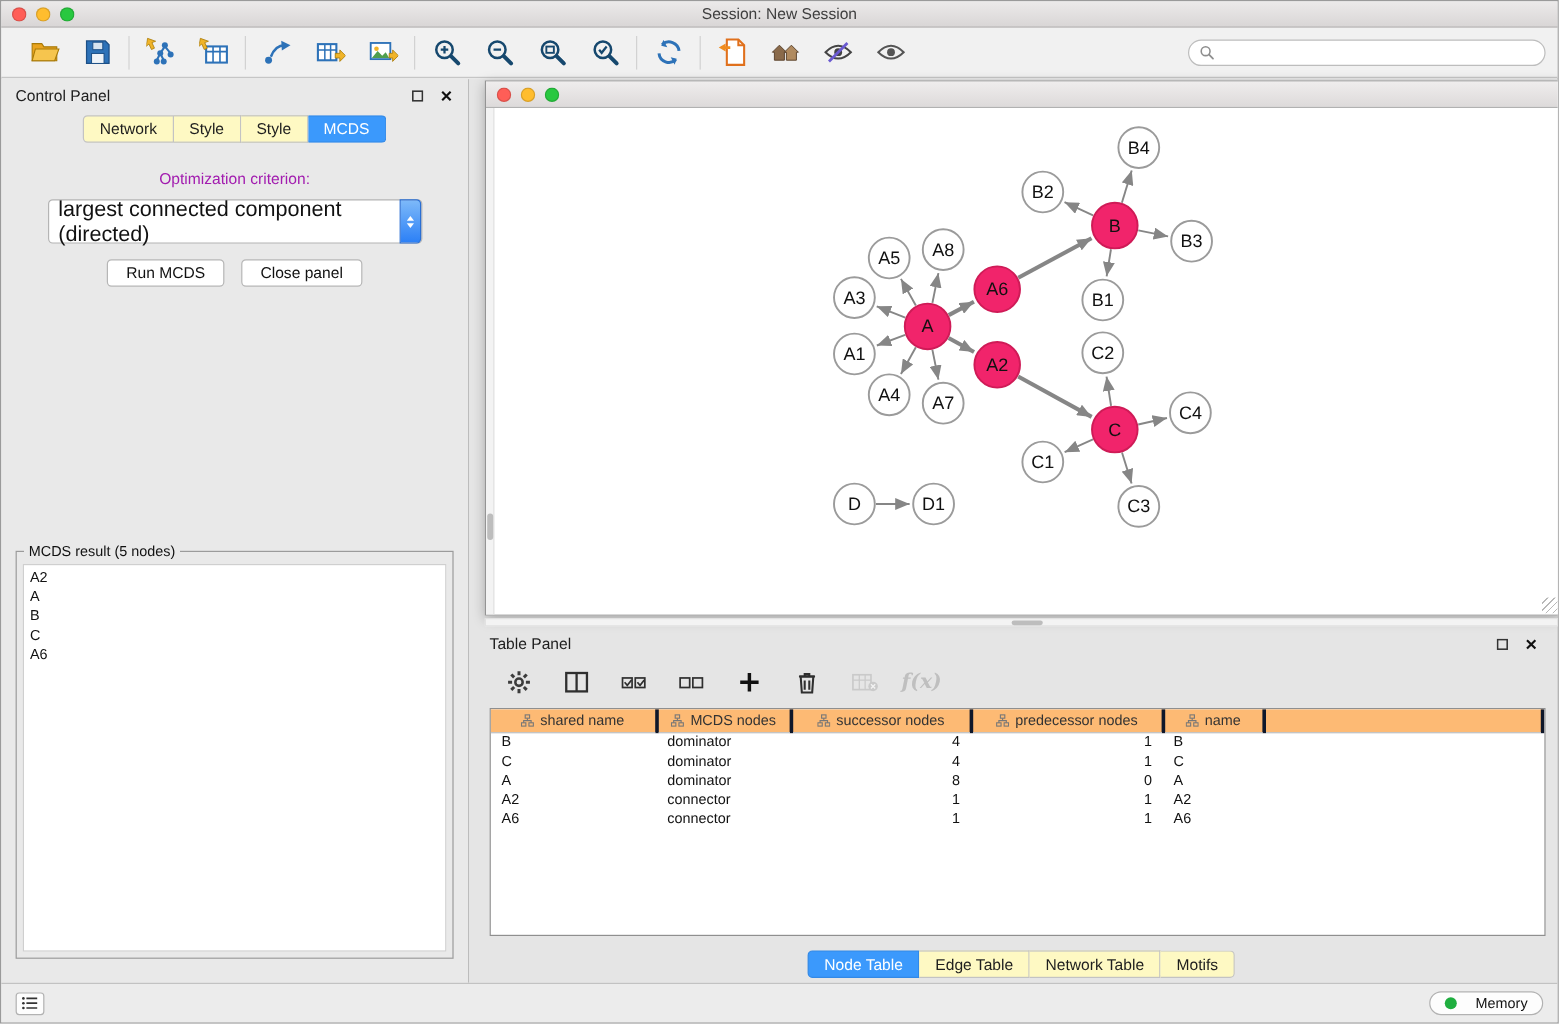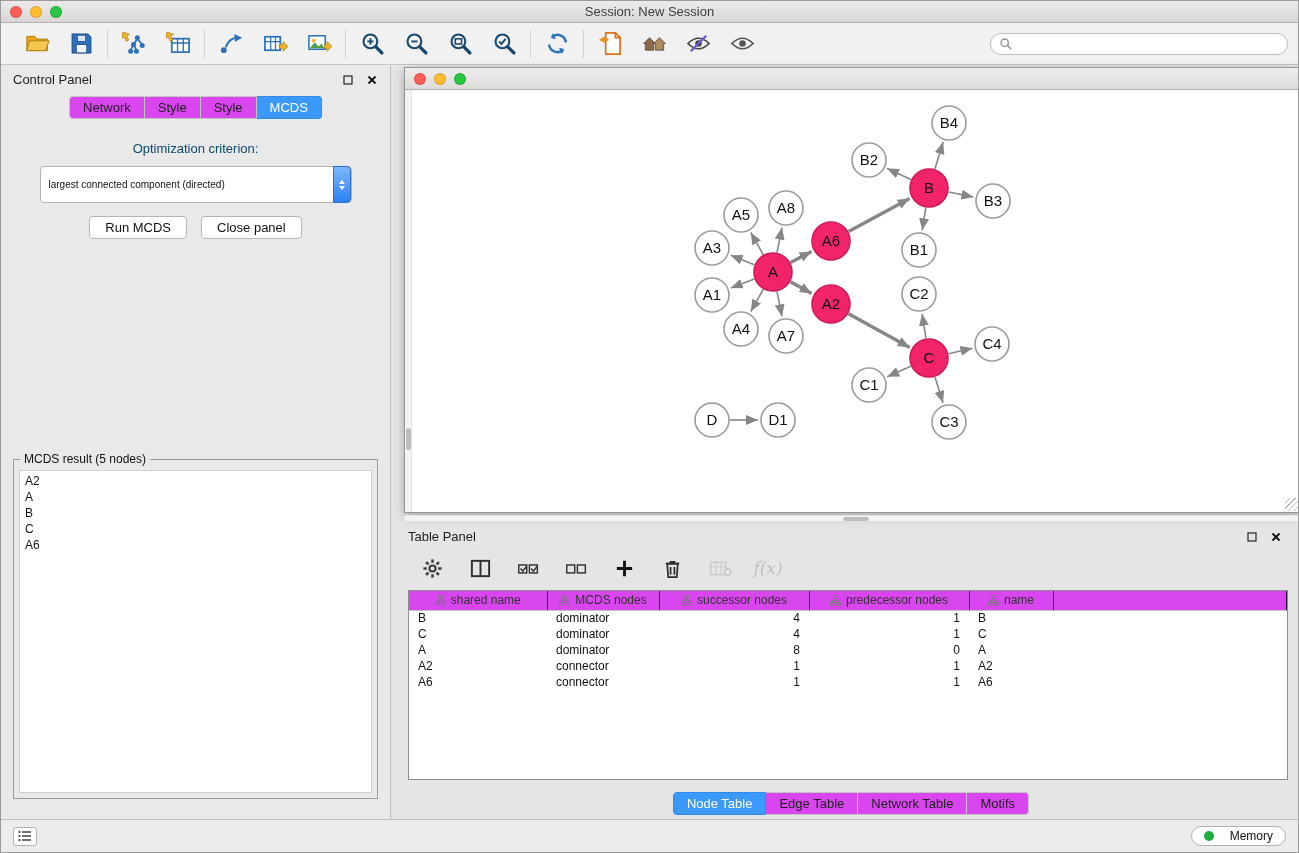--- a/index.html
+++ b/index.html
@@ -33,28 +33,28 @@
   .control-panel { position:absolute; left:0; top:0; bottom:0; width:390px; background:#e9e9e9;
                    border-right:1px solid #bcbcbc; display:flex; flex-direction:column; }
   .workspace { position:absolute; left:390px; top:0; right:0; bottom:0; background:#e5e5e5; }
 
   
   .panel-header { display:flex; align-items:center; padding:6px 12px 2px; font-size:13px; color:#1e1e1e; }
   .win-btns { margin-left:auto; display:flex; gap:12px; align-items:center; }
   .win-btn { width:12px; height:12px; display:flex; align-items:center; justify-content:center; cursor:pointer; }
   .cp-tabs, .tp-tabs { display:flex; justify-content:center; }
   .cp-tabs { margin:7px 0 2px; }
-  .cp-tab, .tp-tab { font-size:13px; padding:3px 13px; background:#d946ef; border:1px solid #c3c3c3;
+  .cp-tab, .tp-tab { font-size:13px; padding:3px 13px; background:#fef9c3; border:1px solid #c3c3c3;
                      border-left:none; color:#1e1e1e; cursor:pointer; white-space:nowrap; }
   .cp-tab:first-child, .tp-tab:first-child { border-left:1px solid #c3c3c3; border-radius:4px 0 0 4px; }
   .cp-tab:last-child, .tp-tab:last-child { border-radius:0 4px 4px 0; }
   .cp-tab.active, .tp-tab.active { background:#3b99fc; border-color:#3389e6; color:#fff; }
-  .opt-label { text-align:center; font-size:13px; color:#0c4a6e; margin-top:20px; }
+  .opt-label { text-align:center; font-size:13px; color:#a21caf; margin-top:20px; }
   .dropdown { margin:10px auto 0; width:312px; height:37px; background:#fff; border:1px solid #b4b4b4;
-              border-radius:4px; display:flex; align-items:center; font-size:10px; color:#111;
+              border-radius:4px; display:flex; align-items:center; font-size:18px; color:#111;
               padding-left:8px; position:relative; cursor:pointer; }
   .dd-stepper { position:absolute; right:0; top:-1px; bottom:-1px; width:18px;
                 background:linear-gradient(#7db9f9,#2c80f6); border:1px solid #2a6fd4;
                 border-radius:0 4px 4px 0; display:flex; flex-direction:column;
                 align-items:center; justify-content:center; gap:2px; }
   .tri-up { width:0; height:0; border-left:3.5px solid transparent; border-right:3.5px solid transparent;
             border-bottom:4.5px solid #fff; }
   .tri-down { width:0; height:0; border-left:3.5px solid transparent; border-right:3.5px solid transparent;
               border-top:4.5px solid #fff; }
   .cp-buttons { display:flex; justify-content:center; gap:14px; margin-top:13px; }
@@ -80,25 +80,25 @@
   .v-thumb { position:absolute; left:1px; width:5px; height:22px; top:80%; background:#bdbdbd; border-radius:3px; }
   .h-scroll { position:absolute; left:13px; top:449px; width:896px; height:7px; background:#f3f3f3;
               border:1px solid #e2e2e2; }
   .h-thumb { position:absolute; top:1px; height:4px; left:49%; width:26px; background:#bdbdbd; border-radius:3px; }
   .grip { position:absolute; right:1px; bottom:1px; width:13px; height:13px;
           background:repeating-linear-gradient(135deg, transparent 0 3px, #b8b8b8 3px 4px); }
 
   
   .table-panel { position:absolute; left:13px; top:458px; right:0; bottom:0; }
   .tp-header { display:flex; align-items:center; padding:5px 16px 3px 4px; font-size:13px; color:#1e1e1e; }
-  .tp-toolbar { display:flex; align-items:flex-end; gap:20px; padding:7px 4px 6px 14px; }
+  .tp-toolbar { display:flex; align-items:flex-end; gap:20px; padding:7px 4px 6px 14px;font-weight:bold; }
   .tp-toolbar .tb-icon svg { width:23px; height:23px; }
   .data-table { margin:2px 10px 0 4px; background:#fff; border:1px solid #8f8f8f; height:190px; overflow:hidden; }
   table { border-collapse:collapse; width:100%; font-size:12px; table-layout:fixed; }
-  th { background:#d946ef; border-right:1px solid #0f172a; border-bottom:1px solid #c4c4c4;
+  th { background:#fdba74; border-right:3px solid #0f172a; border-bottom:1px solid #c4c4c4;
        font-weight:normal; color:#333; height:19px; padding:1px 4px; }
   .th-inner { display:flex; align-items:center; justify-content:center; gap:5px; }
   .th-icon { display:flex; }
   td { color:#111; height:16px; padding:0 9px; overflow:hidden; white-space:nowrap; }
   td.num { text-align:right; }
   .tp-tabs { margin-top:12px; }
 
   
   .statusbar { position:absolute; bottom:0; left:0; right:0; height:33px; background:#ececec;
                border-top:1px solid #c2c2c2; display:flex; align-items:center; padding:0 12px; }

